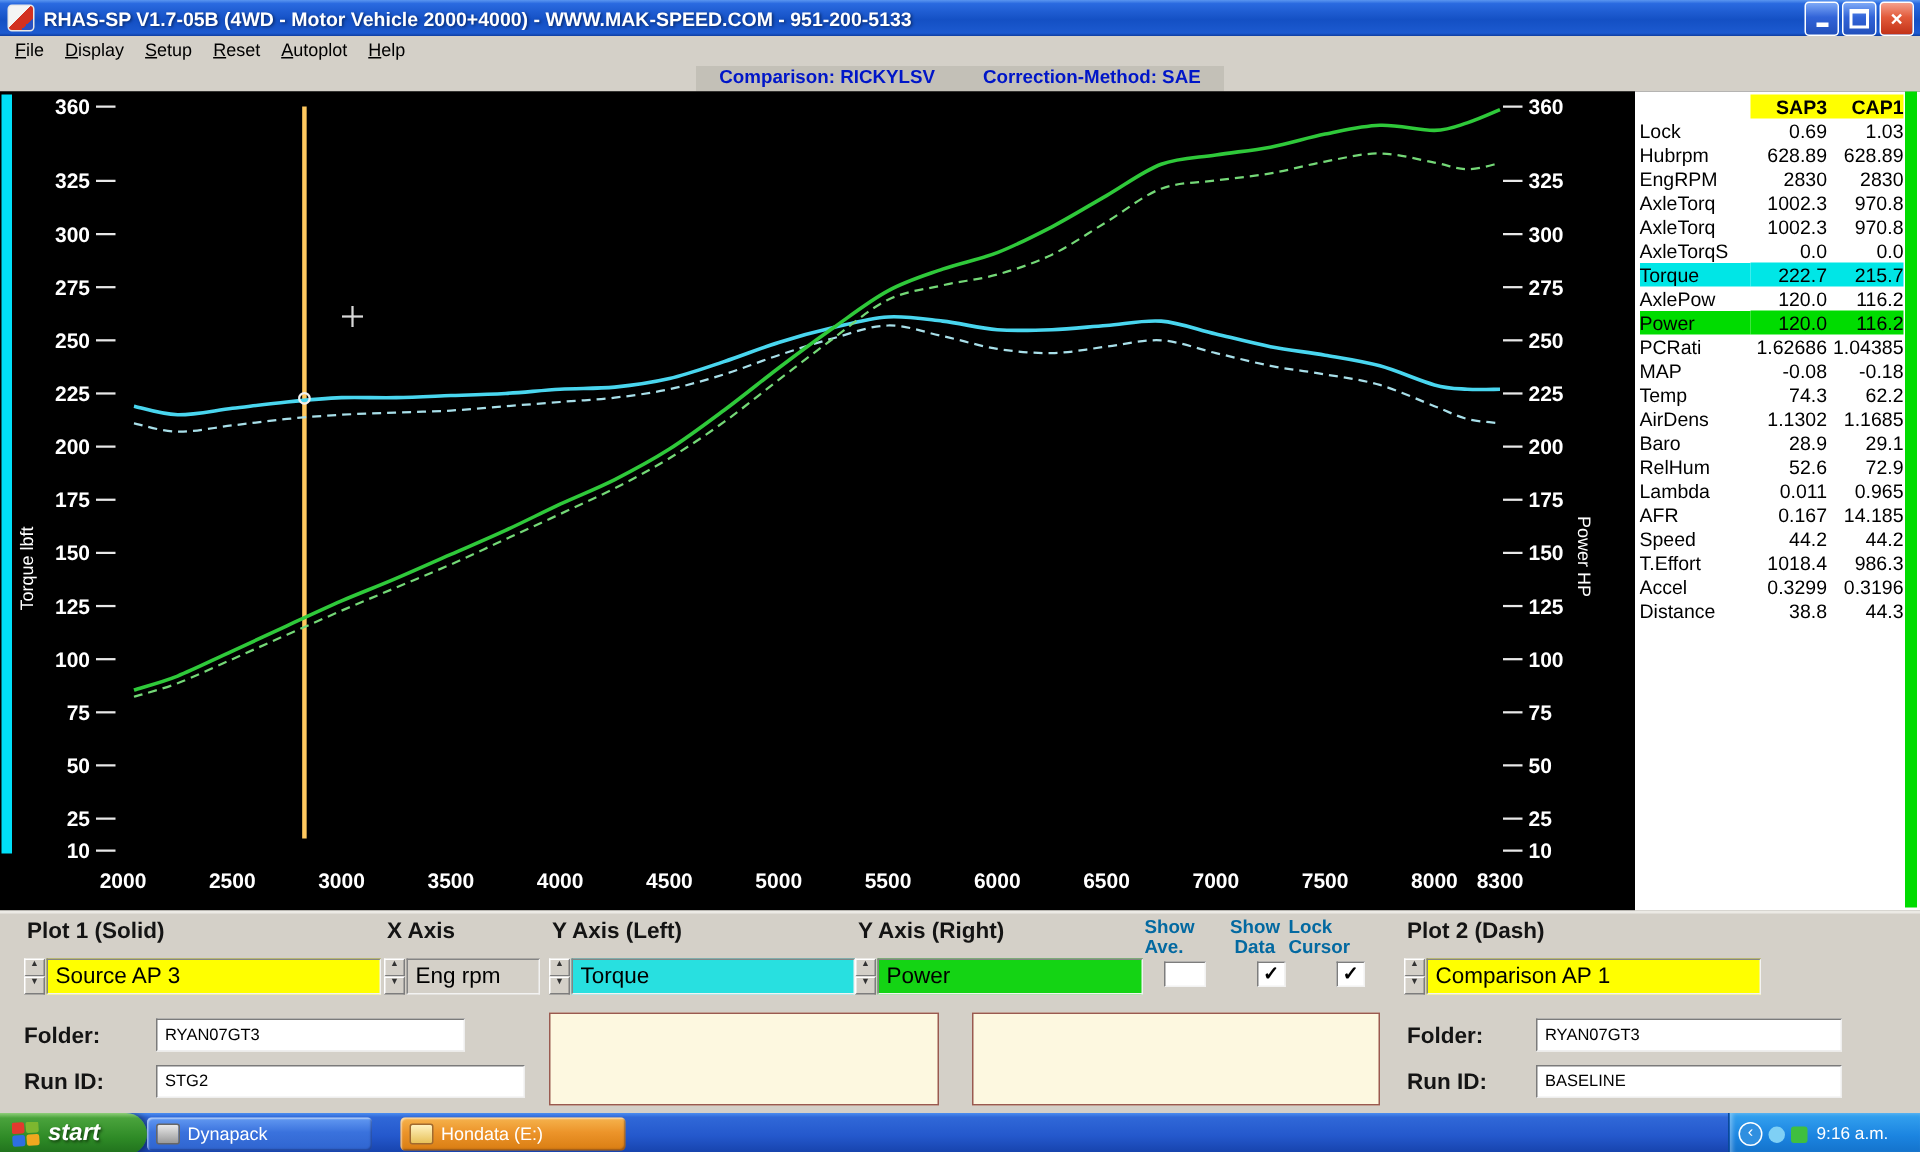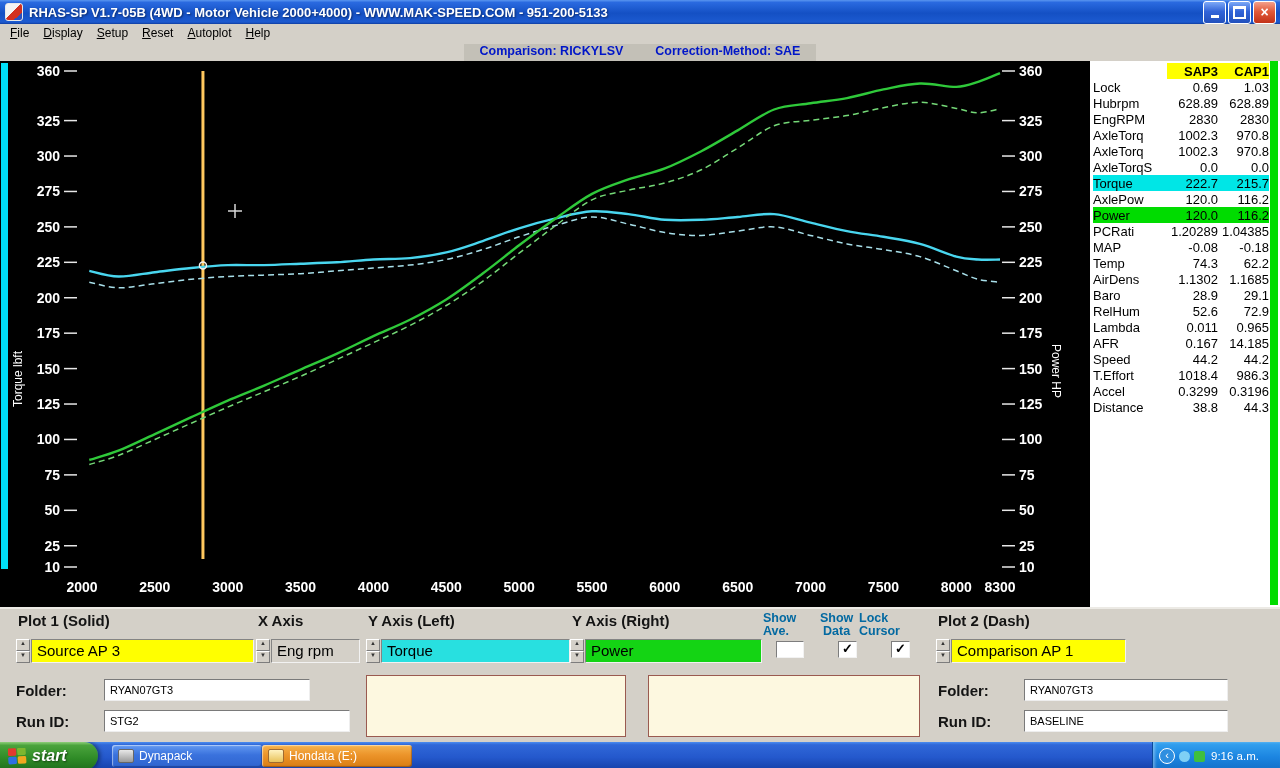--- a/index.html
+++ b/index.html
@@ -65,21 +65,21 @@
     border-color:#7a7a7a #eee #eee #7a7a7a;font-size:11px;padding:1px 5px;font-family:"Liberation Sans",sans-serif;color:#000;}
   .memo{position:absolute;top:66px;height:62px;background:#fdf8e0;border:1px solid #9a5a50;box-sizing:border-box;}
 
   
   .taskbar{height:28px;flex:0 0 auto;display:flex;align-items:center;
     background:linear-gradient(180deg,#4b8df0 0%,#3068d8 10%,#2458cc 55%,#1540a8 100%);}
   .start-button{height:28px;width:98px;flex:0 0 auto;display:flex;align-items:center;gap:5px;padding-left:8px;box-sizing:border-box;
     background:linear-gradient(180deg,#8fce7a 0%,#4aa33c 12%,#2e8a26 60%,#1f6f1c 100%);
     border-radius:0 14px 14px 0;color:#fff;font-style:italic;font-weight:bold;font-size:16px;
     text-shadow:1px 1px 2px #14420f;box-shadow:2px 0 4px rgba(0,0,0,.45);}
-  .task-buttons{flex:1;display:flex;gap:0;padding-left:14px;}
+  .task-buttons{flex:1;display:flex;gap:19px;padding-left:0;}
   .task-btn{width:150px;height:22px;border-radius:3px;display:flex;align-items:center;gap:5px;padding:0 6px;box-sizing:border-box;
     font-size:12px;color:#fff;background:linear-gradient(180deg,#639af2,#3a72dd 45%,#2f64cf);
     box-shadow:inset 1px 1px 1px rgba(255,255,255,.5),inset -1px -1px 1px rgba(0,0,40,.3);white-space:nowrap;overflow:hidden;}
   .task-btn.active{background:linear-gradient(180deg,#f6b44e,#ec942a 45%,#d97d12);}
   .task-icon{width:14px;height:12px;flex:0 0 auto;border-radius:2px;border:1px solid #666;
     background:linear-gradient(180deg,#e8e8e8,#9a9a9a);}
   .task-btn.active .task-icon{background:linear-gradient(180deg,#fff2c0,#e8c25a);border-color:#a06a30;}
   .tray{width:128px;height:28px;flex:0 0 auto;display:flex;align-items:center;gap:4px;padding-left:6px;box-sizing:border-box;
     background:linear-gradient(180deg,#35a3f0 0%,#1b84e0 55%,#1370c8 100%);border-left:1px solid #0a4a9a;
     box-shadow:inset 2px 0 3px rgba(255,255,255,.35);}
@@ -263,21 +263,21 @@
               <td class="val">120.0</td>
               <td class="val">116.2</td>
             </tr>
             <tr class="hl-green">
               <td class="lbl">Power</td>
               <td class="val">120.0</td>
               <td class="val">116.2</td>
             </tr>
             <tr>
               <td class="lbl">PCRati</td>
-              <td class="val">1.20289</td>
+              <td class="val">1.62686</td>
               <td class="val">1.04385</td>
             </tr>
             <tr>
               <td class="lbl">MAP</td>
               <td class="val">-0.08</td>
               <td class="val">-0.18</td>
             </tr>
             <tr>
               <td class="lbl">Temp</td>
               <td class="val">74.3</td>
@@ -369,21 +369,21 @@
         </span>
       <span class="combo-field f-cyan">Torque</span>
     </div>
     <div class="combo" style="left:570px;width:192px">
       <span class="spinner">
           <span class="spin">▲</span>
           <span class="spin">▼</span>
         </span>
       <span class="combo-field f-green">Power</span>
     </div>
-    <div class="combo" style="left:936px;width:190px">
+    <div class="combo" style="left:936px;width:238px">
       <span class="spinner">
           <span class="spin">▲</span>
           <span class="spin">▼</span>
         </span>
       <span class="combo-field f-yellow">Comparison AP 1</span>
     </div>
 
     <span class="cb wide" style="left:776px"></span>
     <span class="cb" style="left:838px">✓</span>
     <span class="cb" style="left:891px">✓</span>

